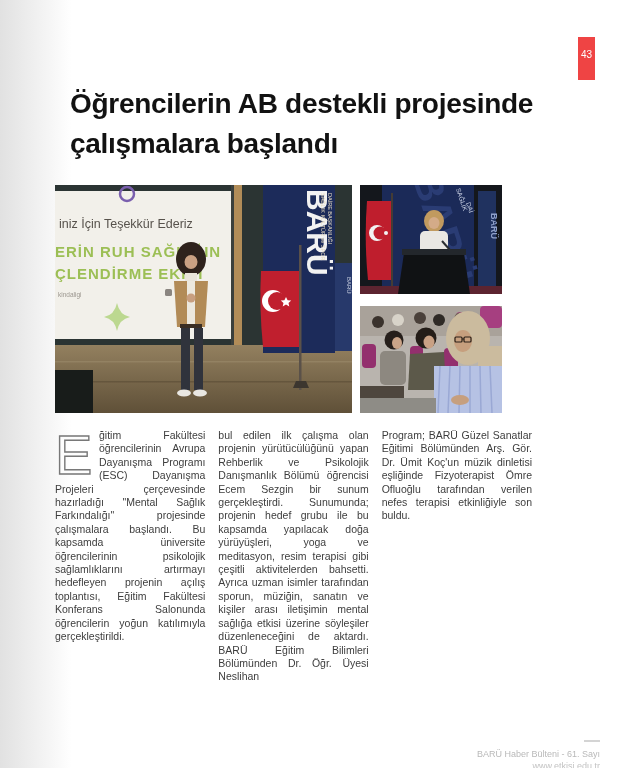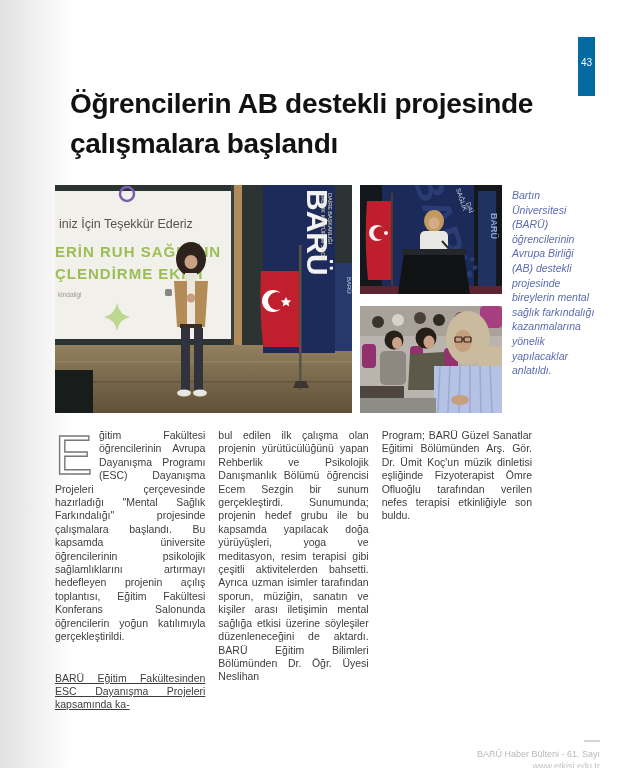--- a/index.html
+++ b/index.html
@@ -5,22 +5,22 @@
   html,body{margin:0;padding:0;background:#ffffff;}
   .page{
     position:relative;width:642px;height:768px;overflow:hidden;
     background:#ffffff;font-family:"Liberation Sans",sans-serif;
   }
   .edge-shade{
     position:absolute;left:0;top:0;width:90px;height:768px;pointer-events:none;
     background:linear-gradient(to right, rgba(70,70,70,.16), rgba(255,255,255,0) 80%);
   }
   .page-tab{
-    position:absolute;left:578px;top:37px;width:17px;height:59px;
-    background:#0369a1;color:#fdfdfd;font-size:10px;text-align:center;padding-top:20px;
+    position:absolute;left:578px;top:37px;width:17px;height:43px;
+    background:#ef4444;color:#fdfdfd;font-size:10px;text-align:center;padding-top:12px;
     box-sizing:border-box;
   }
   .title{
     position:absolute;left:70px;top:84px;width:500px;margin:0;
     font-size:28px;font-weight:bold;line-height:40px;letter-spacing:-.3px;
     color:#121212;white-space:pre-line;
   }
   .photo{position:absolute;overflow:hidden;}
   .photo svg{display:block;}
   .photo-main{left:55px;top:185px;width:297px;height:228px;}
@@ -211,38 +211,24 @@
           <line x1="120" y1="60" x2="121" y2="107"></line>
             <line x1="130" y1="60" x2="132" y2="107"></line>
         </g>
         <ellipse cx="100" cy="94" rx="9" ry="5" fill="#c69f7e"></ellipse>
       </g>
       <rect x="0" y="80" width="44" height="27" fill="#4e463e"></rect>
       <rect x="0" y="92" width="76" height="15" fill="#8e8c86"></rect>
     </svg>
   </div>
 
-  <div class="caption">Bartın
-Üniversitesi
-(BARÜ)
-öğrencilerinin
-Avrupa Birliği
-(AB) destekli
-projesinde
-bireylerin mental
-sağlık farkındalığı
-kazanmalarına
-yönelik
-yapılacaklar
-anlatıldı.</div>
 
   <div class="columns">
     <div class="col">
       <p><span class="dropcap">E</span><span>ğitim Fakültesi öğrencilerinin Avrupa Dayanışma Programı (ESC) Dayanışma Projeleri çerçevesinde hazırladığı "Mental Sağlık Farkındalığı" projesinde çalışmalara başlandı. Bu kapsamda üniversite öğrencilerinin psikolojik sağlamlıklarını artırmayı hedefleyen projenin açılış toplantısı, Eğitim Fakültesi Konferans Salonunda öğrencilerin yoğun katılımıyla gerçekleştirildi.</span></p>
-      <p>BARÜ Eğitim Fakültesinden ESC Dayanışma Projeleri kapsamında ka-</p>
     </div>
     <div class="col">
       <p>bul edilen ilk çalışma olan projenin yürütücülüğünü yapan Rehberlik ve Psikolojik Danışmanlık Bölümü öğrencisi Ecem Sezgin bir sunum gerçekleştirdi. Sunumunda; projenin hedef grubu ile bu kapsamda yapılacak doğa yürüyüşleri, yoga ve meditasyon, resim terapisi gibi çeşitli aktivitelerden bahsetti. Ayrıca uzman isimler tarafından sporun, müziğin, sanatın ve kişiler arası iletişimin mental sağlığa etkisi üzerine söyleşiler düzenleneceğini de aktardı. BARÜ Eğitim Bilimleri Bölümünden Dr. Öğr. Üyesi Neslihan</p>
     </div>
     <div class="col">
       <p>Program; BARÜ Güzel Sanatlar Eğitimi Bölümünden Arş. Gör. Dr. Ümit Koç'un müzik dinletisi eşliğinde Fizyoterapist Ömre Ofluoğlu tarafından verilen nefes terapisi etkinliğiyle son buldu.</p>
     </div>
   </div>
 
   <div class="footer">

